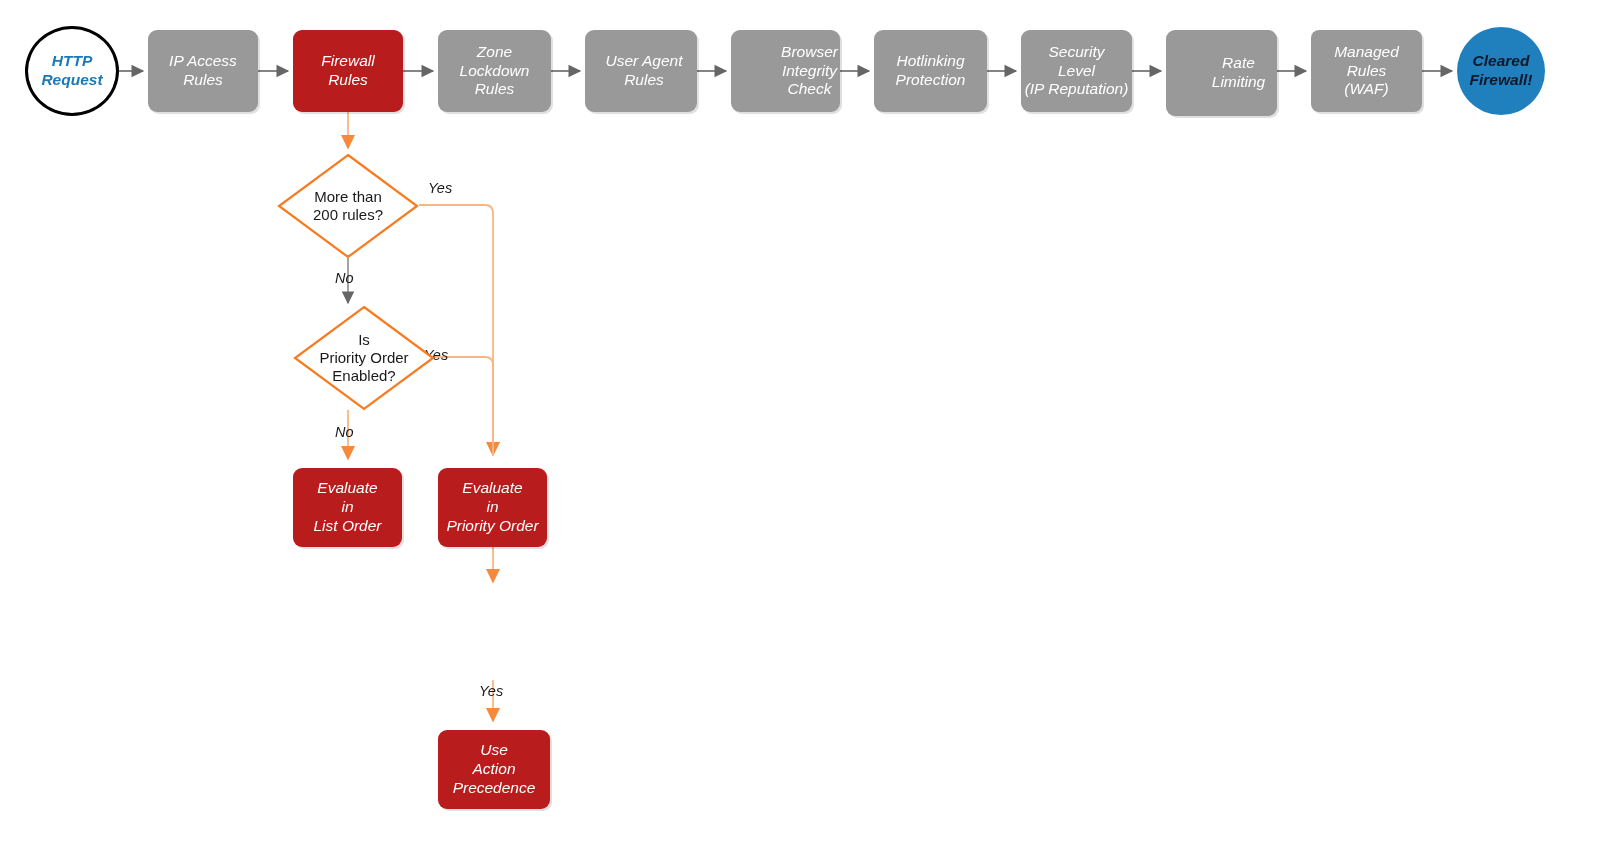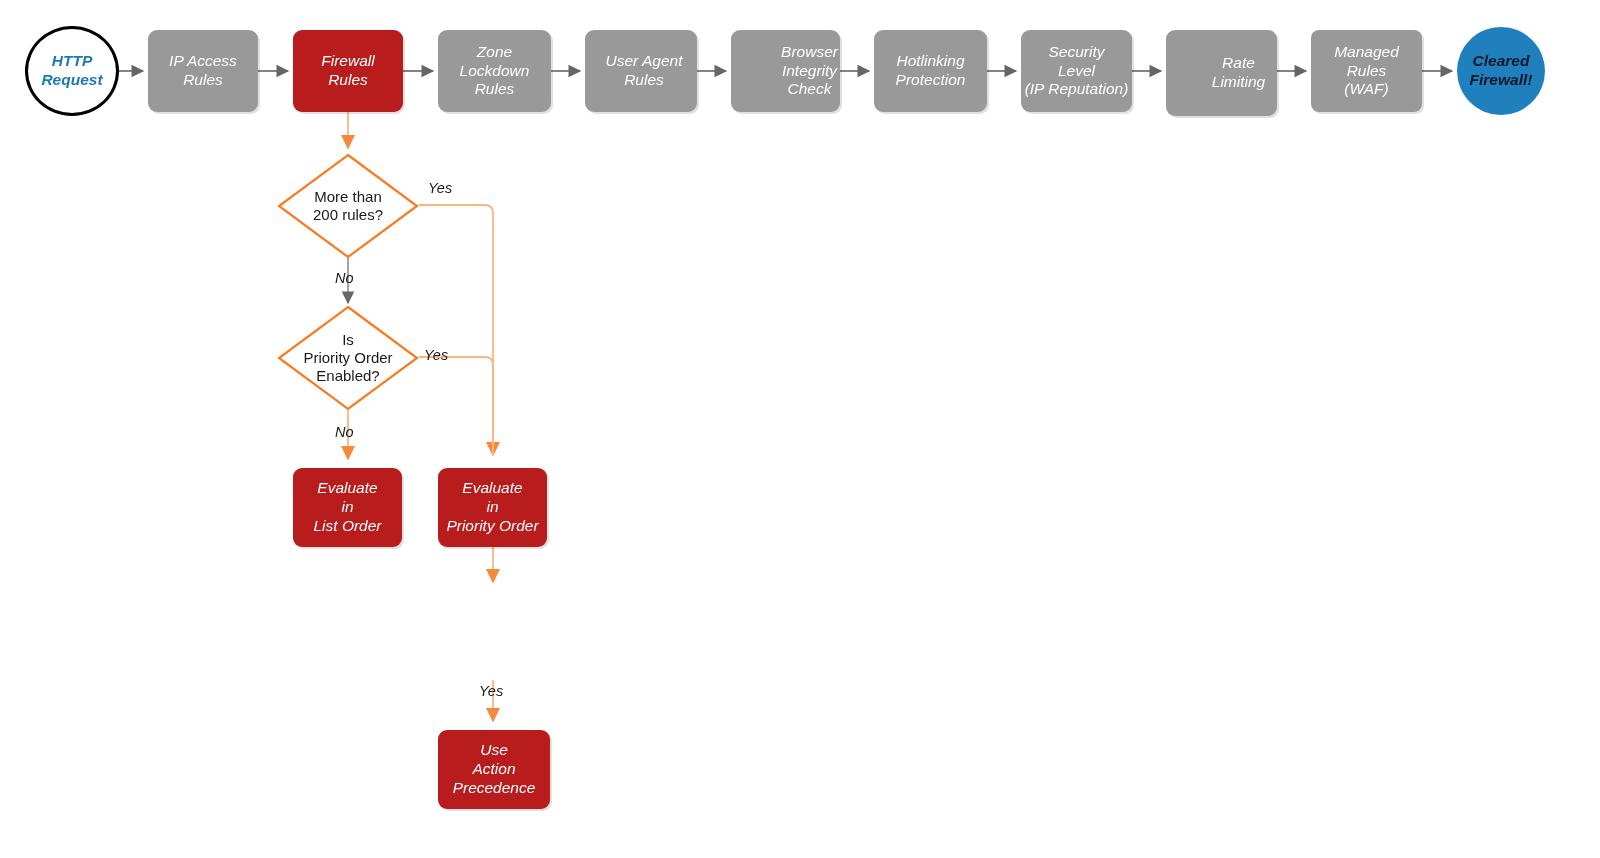--- a/index.html
+++ b/index.html
@@ -203,21 +203,21 @@
   </div>
 
   <div class="node decision" style="left:277px; top:153px; width:142px; height:106px;">
     <svg class="dshape" viewBox="0 0 142 106" preserveAspectRatio="none">
       <polygon points="71,2 140,53 71,104 2,53" fill="#ffffff" stroke="#f97a1f" stroke-width="2.2"></polygon>
     </svg>
     <span class="dtext">More than
 200 rules?</span>
   </div>
 
-  <div class="node decision" style="left:277px; top:305px; width:142px; height:106px;">
+  <div class="node decision" style="left:293px; top:305px; width:142px; height:106px;">
     <svg class="dshape" viewBox="0 0 142 106" preserveAspectRatio="none">
       <polygon points="71,2 140,53 71,104 2,53" fill="#ffffff" stroke="#f97a1f" stroke-width="2.2"></polygon>
     </svg>
     <span class="dtext">Is
 Priority Order
 Enabled?</span>
   </div>
 
 
   <div class="node process orange" style="left:293px; top:468px; width:109px; height:79px;">

